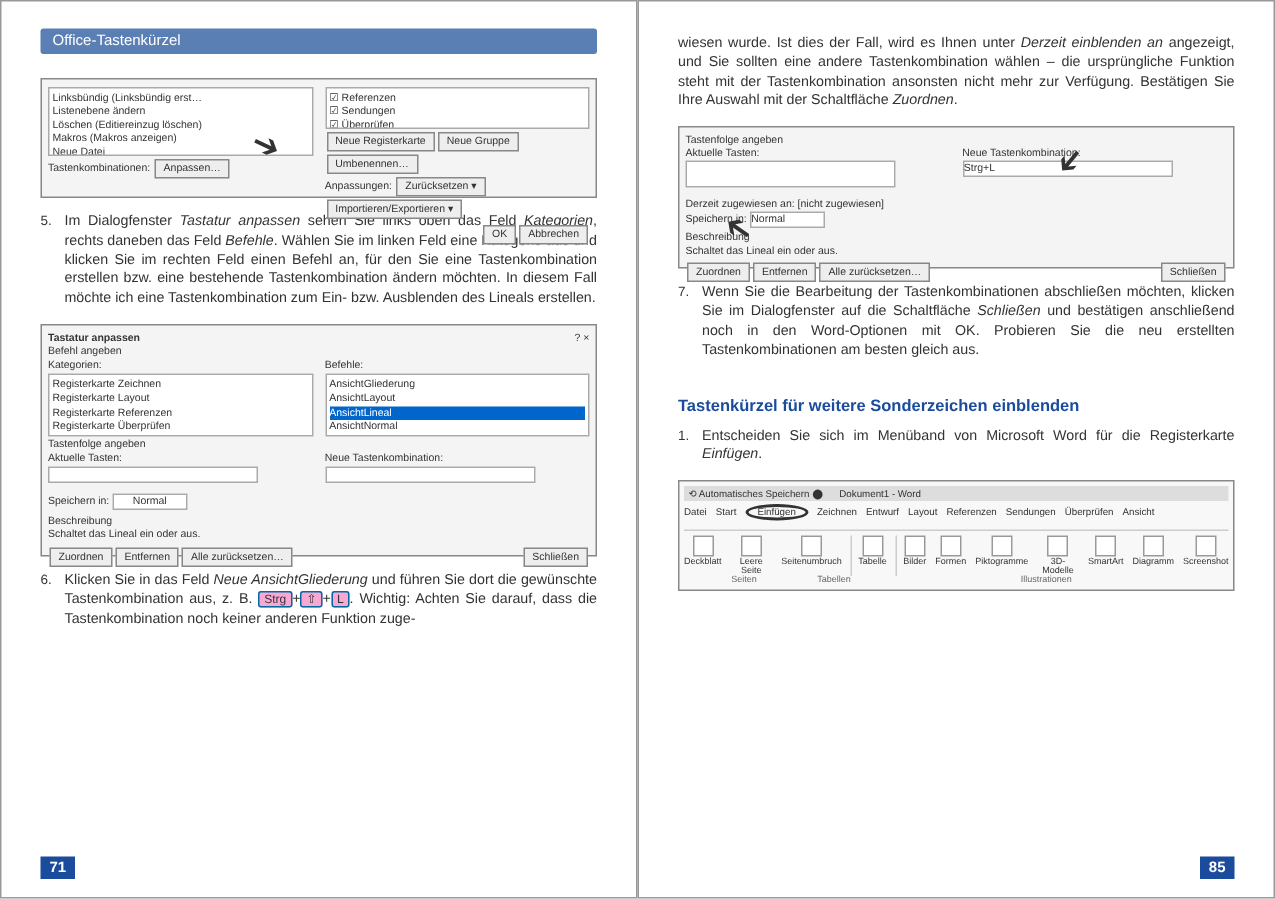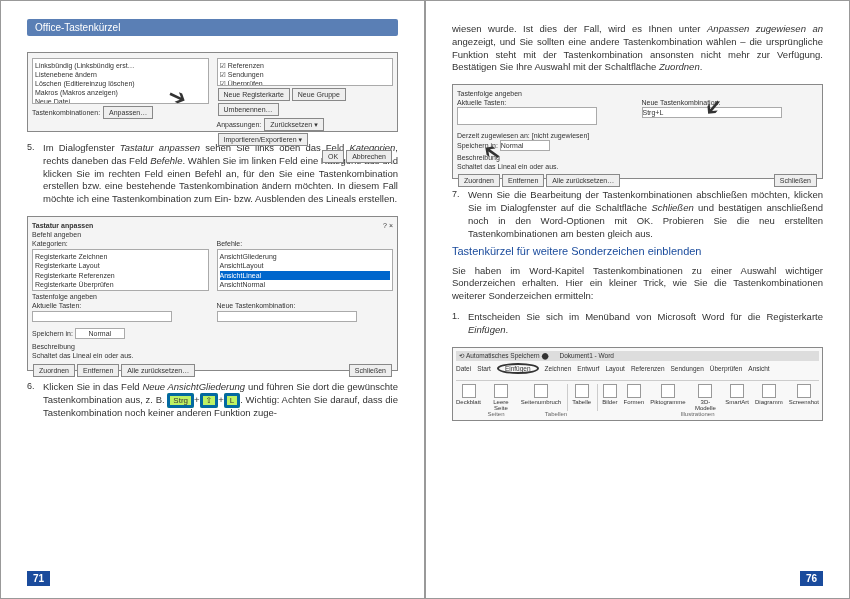--- a/index.html
+++ b/index.html
@@ -13,22 +13,22 @@
 .shot .box{border:1px solid #aaa;background:#fff;padding:2px;margin:1px 0;height:40px;overflow:hidden}
 .shot .btn{display:inline-block;border:1px solid #888;background:#eee;padding:1px 5px;margin:1px;font-size:7px}
 .shot .inp{border:1px solid #aaa;background:#fff;height:11px;width:80px;display:inline-block}
 .shot .arrow{position:absolute;font-size:22px;color:#333}
 .para{font-size:9.5px;line-height:1.35;text-align:justify;margin:4px 0}
 ol{list-style:none}
 li{display:flex;margin:4px 0}
 li .n{width:16px;flex-shrink:0}
 li .t{flex:1;font-size:9.5px;line-height:1.35;text-align:justify}
 em{font-style:italic}
-.key{border:3px solid #0369a1;border-radius:2px;padding:0 3px;font-size:8px;background:#bef264}
-.h2{color:#1a4b9c;font-size:11px;font-weight:normal;margin:0 0 4px}
+.key{border:1px solid #0369a1;border-radius:2px;padding:0 3px;font-size:8px;background:#f9a8d4}
+.h2{color:#1a4b9c;font-size:11px;font-weight:bold;margin:20px 0 4px}
 .pgnum{position:absolute;bottom:12px;background:#1a4b9c;color:#fff;padding:2px 6px;font-size:10px;font-weight:bold}
 .pgnum.l{left:26px}
 .pgnum.r{right:26px}
 .ribbon{border:1px solid #888;background:#f8f8f8;padding:3px;margin:6px 0;font-size:6.5px}
 .ribbon .tabs span{margin-right:6px}
 .ribbon .circle{border:2px solid #333;border-radius:50%;display:inline-block;padding:0 6px}
 .ribbon .icons{display:flex;gap:6px;margin-top:4px;border-top:1px solid #ccc;padding-top:3px}
 .ribbon .ic{text-align:center;font-size:6px}
 .ribbon .ic .sq{width:14px;height:14px;border:1px solid #999;background:#fff;margin:0 auto 1px}
 </style>
@@ -94,21 +94,21 @@
         <span class="n">6.</span>
         <span class="t">Klicken Sie in das Feld <em>Neue AnsichtGliederung</em> und führen Sie dort die gewünschte Tastenkombination aus, z. B. <span class="key">Strg</span>+<span class="key">⇧</span>+<span class="key">L</span>. Wichtig: Achten Sie darauf, dass die Tastenkombination noch keiner anderen Funktion zuge-</span>
       </li>
 </ol>
 
 <div class="pgnum l">71</div>
 </div>
 
 <div class="page">
 
-<p class="para">wiesen wurde. Ist dies der Fall, wird es Ihnen unter <em>Anpassen zugewiesen an</em> angezeigt, und Sie sollten eine andere Tastenkombination wählen – die ursprüngliche Funktion steht mit der Tastenkombination ansonsten nicht mehr zur Verfügung. Bestätigen Sie Ihre Auswahl mit der Schaltfläche <em>Zuordnen</em>.</p>
+<p class="para">wiesen wurde. Ist dies der Fall, wird es Ihnen unter <em>Derzeit einblenden an</em> angezeigt, und Sie sollten eine andere Tastenkombination wählen – die ursprüngliche Funktion steht mit der Tastenkombination ansonsten nicht mehr zur Verfügung. Bestätigen Sie Ihre Auswahl mit der Schaltfläche <em>Zuordnen</em>.</p>
 
 <div class="shot" style="height:95px">
  <div>Tastenfolge angeben</div>
  <div class="row">
   <div class="col"><span>Aktuelle Tasten:</span><br><span class="inp" style="width:140px;height:18px"></span></div>
   <div class="col"><span>Neue Tastenkombination:</span><br><span class="inp" style="width:140px">Strg+L</span></div>
  </div>
  <div style="margin-top:3px"><span>Derzeit zugewiesen an:</span> <span>[nicht zugewiesen]</span></div>
  <div><span>Speichern in:</span> <span class="inp" style="width:50px">Normal</span></div>
  <div style="margin-top:2px"><span>Beschreibung</span><br><span>Schaltet das Lineal ein oder aus.</span></div>
@@ -121,21 +121,20 @@
 </div>
 
 <ol>
 <li>
         <span class="n">7.</span>
         <span class="t">Wenn Sie die Bearbeitung der Tastenkombinationen abschließen möchten, klicken Sie im Dialogfenster auf die Schaltfläche <em>Schließen</em> und bestätigen anschließend noch in den Word-Optionen mit OK. Probieren Sie die neu erstellten Tastenkombinationen am besten gleich aus.</span>
       </li>
 </ol>
 
 <div class="h2">Tastenkürzel für weitere Sonderzeichen einblenden</div>
-<p class="para">Sie haben im Word-Kapitel Tastenkombinationen zu einer Auswahl wichtiger Sonderzeichen erhalten. Hier ein kleiner Trick, wie Sie die Tastenkombinationen weiterer Sonderzeichen ermitteln:</p>
 
 <ol>
 <li>
         <span class="n">1.</span>
         <span class="t">Entscheiden Sie sich im Menüband von Microsoft Word für die Registerkarte <em>Einfügen</em>.</span>
       </li>
 </ol>
 
 <div class="ribbon">
  <div style="background:#ddd;padding:1px 3px">⟲ <span>Automatisches Speichern</span> ⬤ &nbsp;&nbsp;&nbsp;&nbsp; <span>Dokument1 - Word</span></div>
@@ -155,14 +154,14 @@
   <div class="ic"><div class="sq"></div><span>Diagramm</span></div>
   <div class="ic"><div class="sq"></div><span>Screenshot</span></div>
  </div>
  <div style="display:flex;font-size:6px;color:#666">
         <span style="width:80px;text-align:center">Seiten</span>
         <span style="width:40px;text-align:center">Tabellen</span>
         <span style="flex:1;text-align:center">Illustrationen</span>
       </div>
 </div>
 
-<div class="pgnum r">76</div>
+<div class="pgnum r">85</div>
 </div>
 
 </body></html>

